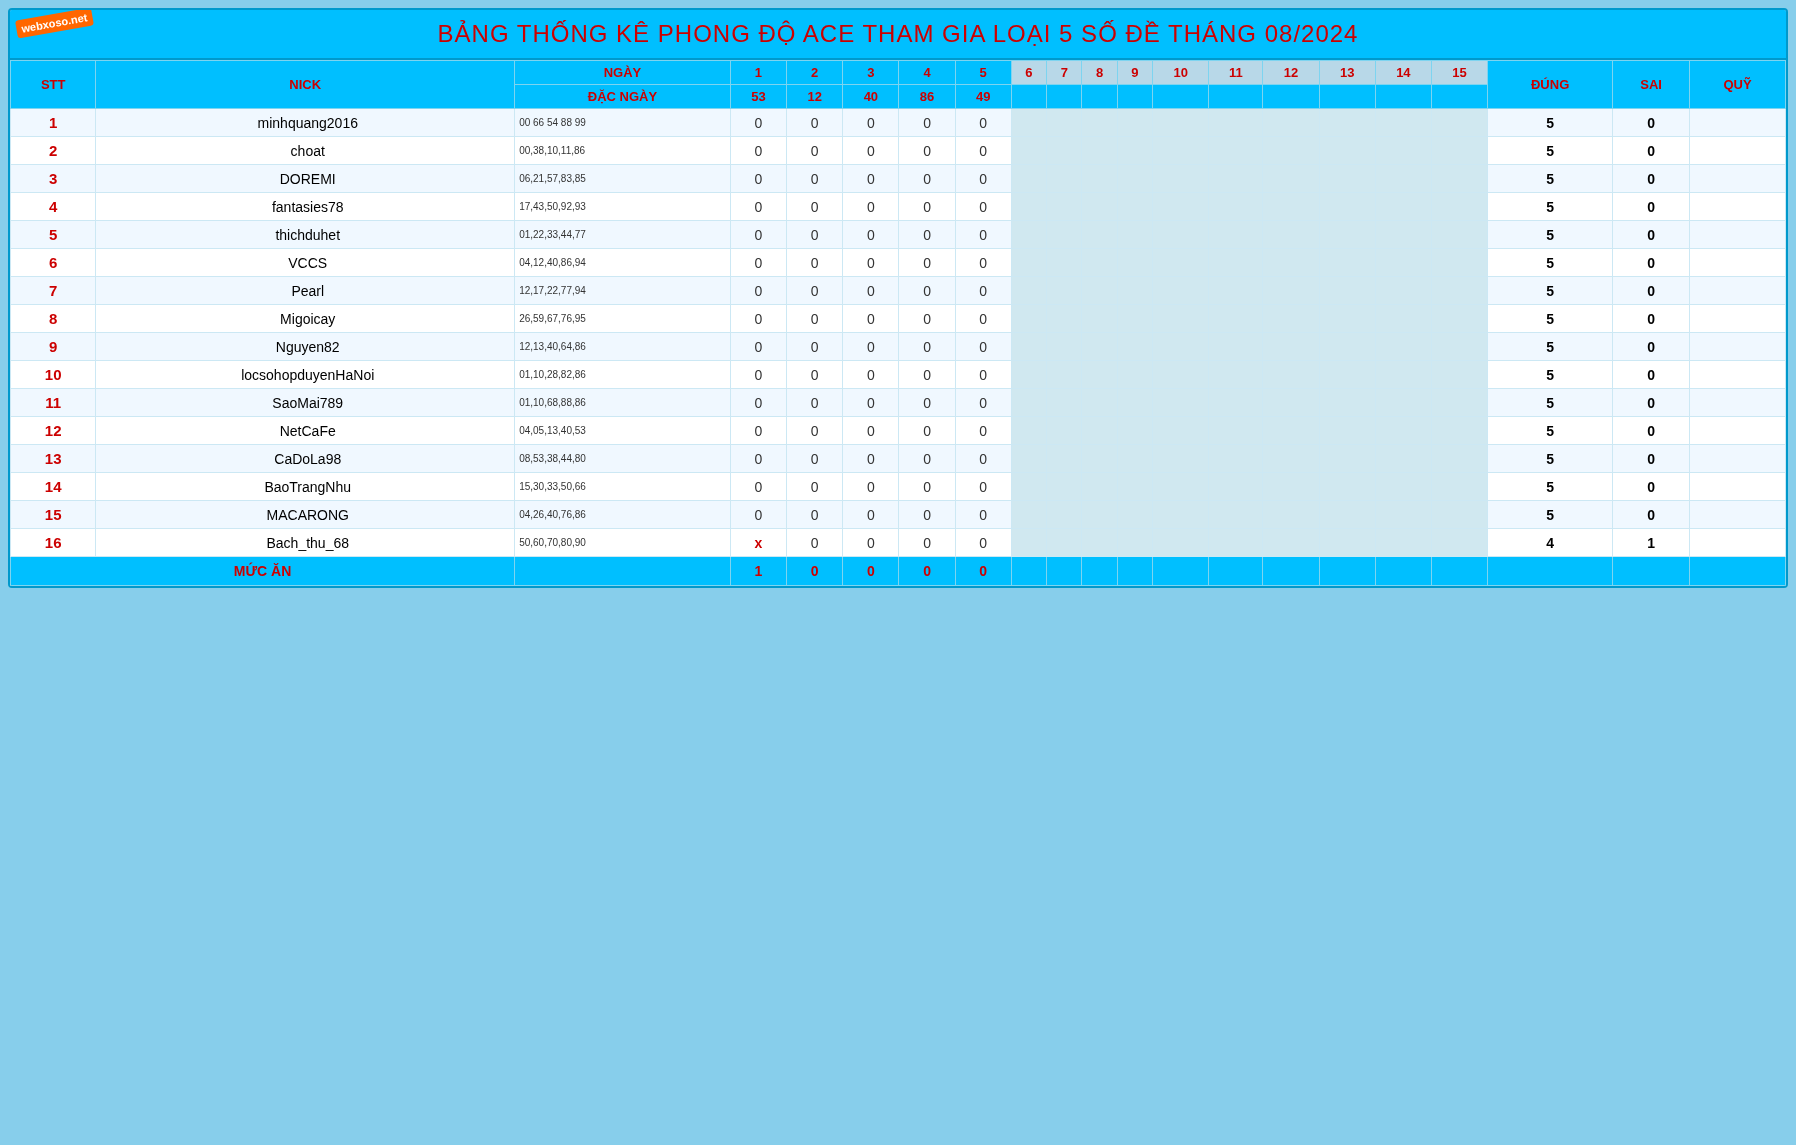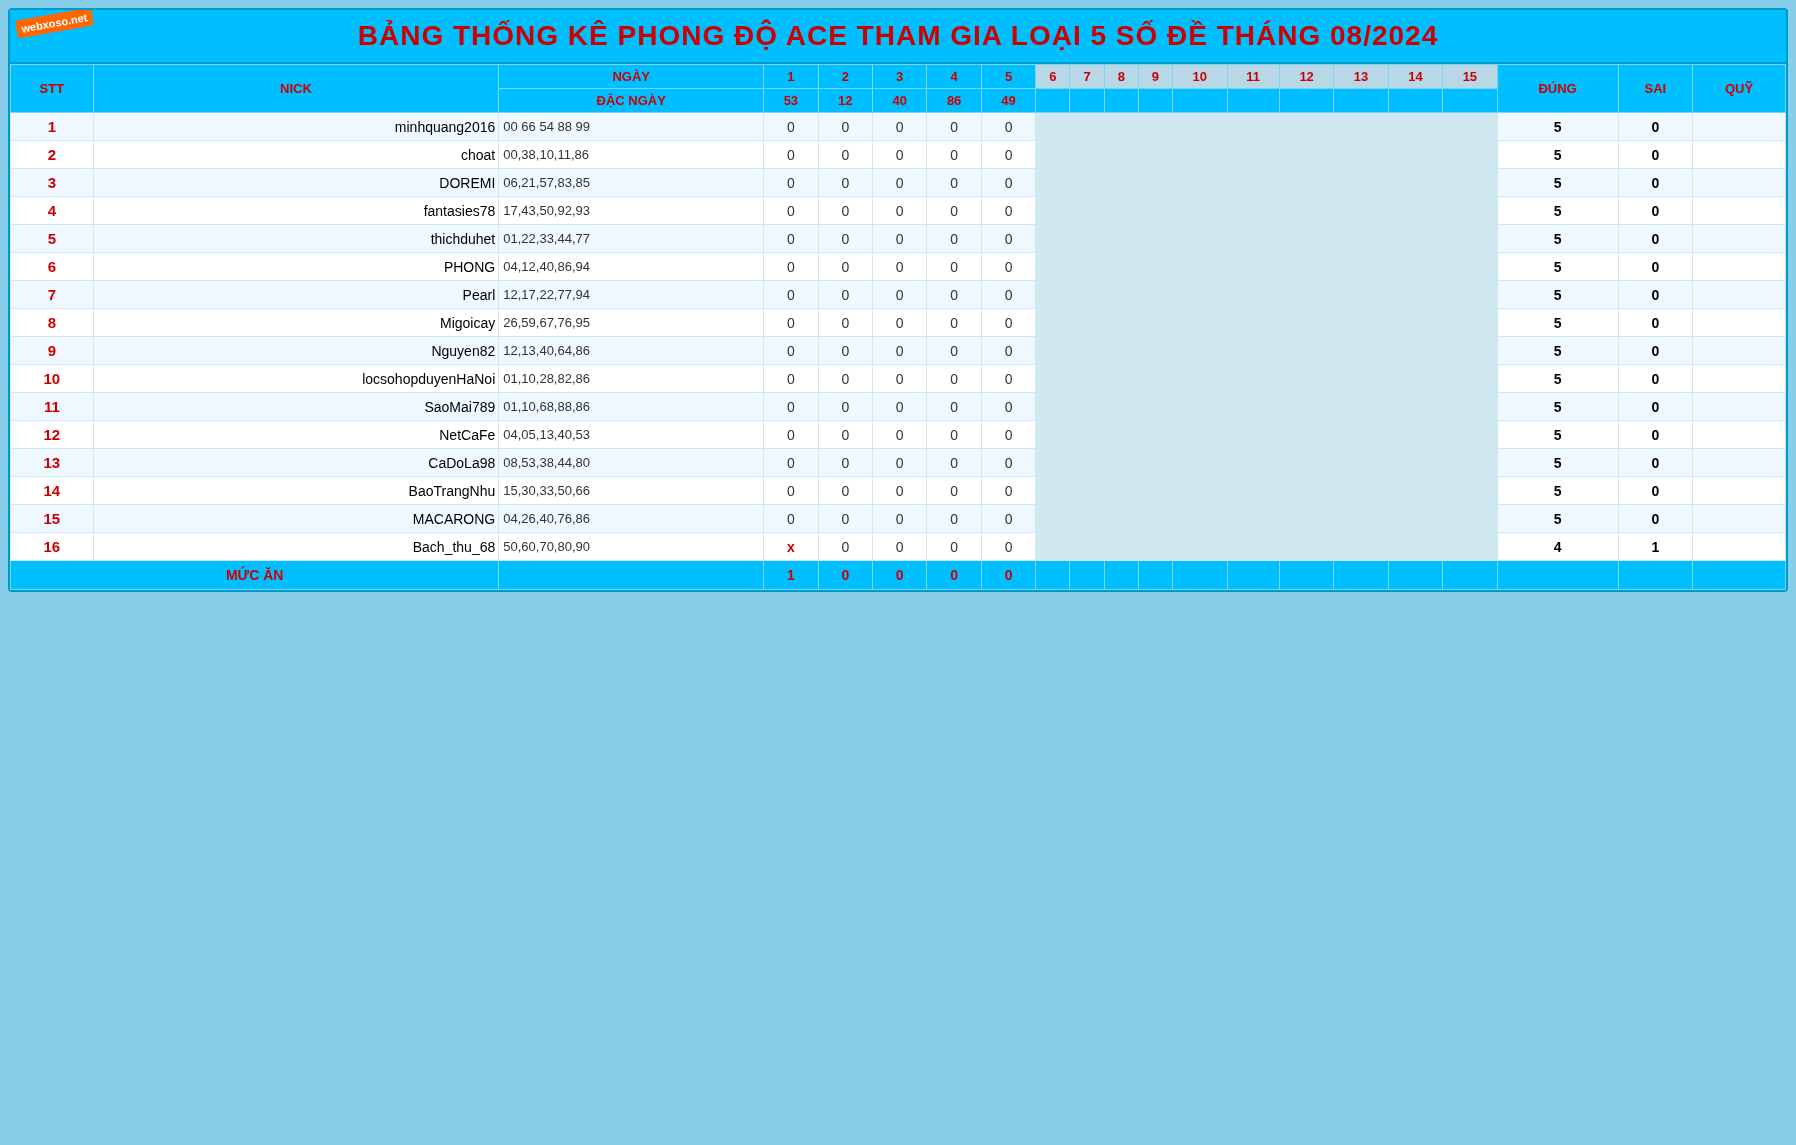--- a/index.html
+++ b/index.html
@@ -28,22 +28,22 @@
       background: #ff6600;
       color: white;
       font-size: 11px;
       font-weight: bold;
       padding: 2px 5px;
       border-radius: 3px;
       transform: rotate(-10deg);
       line-height: 1.3;
     }
     .title-text {
-      font-size: 28px;
-      font-weight: bold;
+      font-size: 24px;
+      font-weight: normal;
       color: #cc0000;
       letter-spacing: 1px;
       text-align: right;
     }
     table {
       width: 100%;
       border-collapse: collapse;
       background: #fef9c3;
     }
     thead tr.header-row-1 th,
@@ -74,27 +74,27 @@
       padding: 5px 3px;
       font-size: 14px;
       color: #333;
     }
     tbody td.stt-col {
       color: #cc0000;
       font-weight: bold;
       font-size: 15px;
     }
     tbody td.nick-col {
-      text-align: right;
+      text-align: center;
       padding-left: 8px;
       font-size: 14px;
       color: #000;
     }
     tbody td.ngay-col {
-      font-size: 13px;
+      font-size: 10px;
       color: #333;
       text-align: left;
       padding-left: 4px;
     }
     tbody td.dung-col {
       font-weight: bold;
       color: #000;
     }
     tbody td.sai-col {
       font-weight: bold;
@@ -287,21 +287,21 @@
           <td class="empty-col"></td>
           <td class="empty-col"></td>
           <td class="empty-col"></td>
           <td class="empty-col"></td>
           <td class="dung-col">5</td>
           <td class="sai-col">0</td>
           <td></td>
         </tr>
         <tr>
           <td class="stt-col">6</td>
-          <td class="nick-col">PHONG</td>
+          <td class="nick-col">VCCS</td>
           <td class="ngay-col">04,12,40,86,94</td>
           <td>0</td>
           <td>0</td>
           <td>0</td>
           <td>0</td>
           <td>0</td>
           <td class="empty-col"></td>
           <td class="empty-col"></td>
           <td class="empty-col"></td>
           <td class="empty-col"></td>

